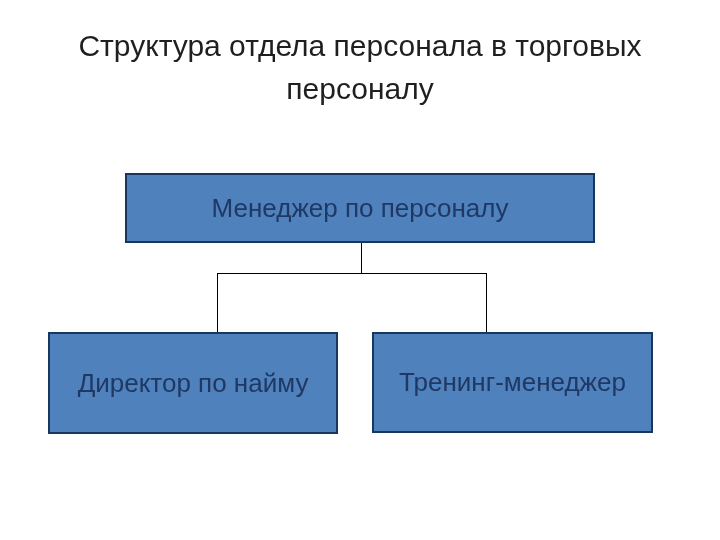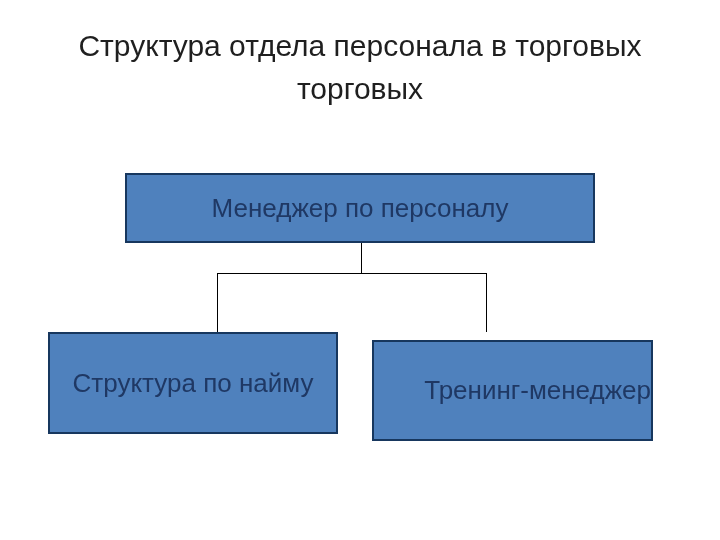--- a/index.html
+++ b/index.html
@@ -48,24 +48,23 @@
     height: 70px;
   }
   .box-child-left {
     left: 48px;
     top: 332px;
     width: 290px;
     height: 102px;
   }
   .box-child-right {
     left: 372px;
-    top: 340px;
+    top: 332px;
     width: 281px;
     height: 101px;
-    justify-content: flex-end;
   }
   .connector {
     position: absolute;
     background: #000000;
   }
   .conn-root-drop {
     left: 361px;
     top: 243px;
     width: 1px;
     height: 31px;
@@ -89,33 +88,33 @@
     height: 59px;
   }
 </style>
 </head>
 <body>
 
 <div class="slide">
 
   <div class="slide-title">
     <div>Структура отдела персонала в торговых</div>
-    <div>торговых</div>
+    <div>персоналу</div>
   </div>
 
   <div class="connector conn-root-drop"></div>
   <div class="connector conn-horizontal"></div>
   <div class="connector conn-left-drop"></div>
   <div class="connector conn-right-drop"></div>
 
   <div class="org-box box-root">
     <span>Менеджер по персоналу</span>
   </div>
 
   <div class="org-box box-child-left">
-    <span>Структура по найму</span>
+    <span>Директор по найму</span>
   </div>
 
   <div class="org-box box-child-right">
     <span>Тренинг-менеджер</span>
   </div>
 
 </div>
 
 </body></html>

